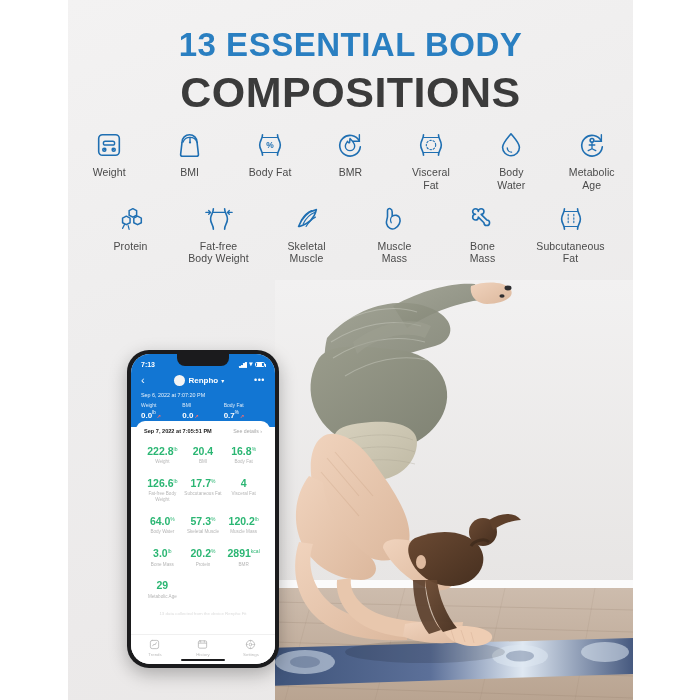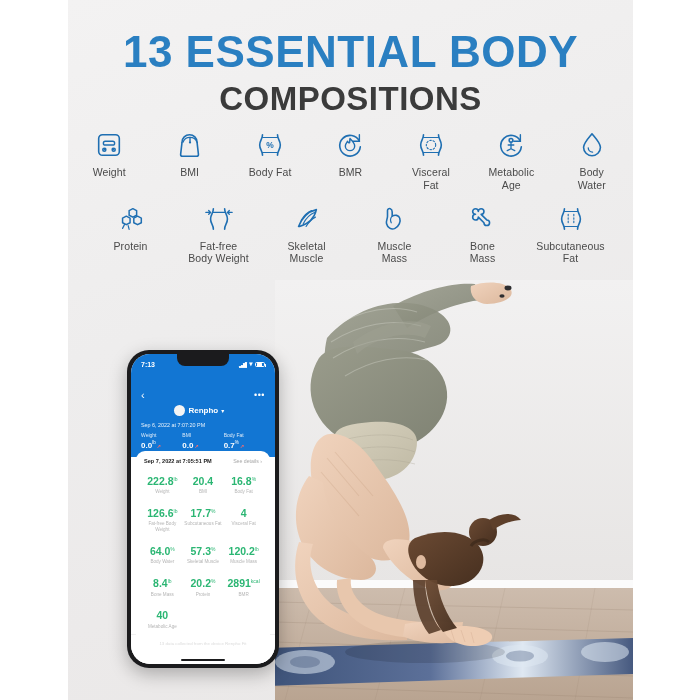--- a/index.html
+++ b/index.html
@@ -21,25 +21,25 @@
     background: linear-gradient(160deg, #f3f2f2 0%, #eeeded 40%, #eceaea 70%, #e9e7e6 100%);
   }
   
   .headline {
     position: absolute;
     left: 68px; top: 26px; width: 565px;
     text-align: center;
     z-index: 6;
   }
   .headline .line1 {
-    font-size: 44px; font-weight: bold; letter-spacing: 0.5px;
+    font-size: 33px; font-weight: bold; letter-spacing: 0.5px;
     color: #2a7fc1; line-height: 1.18;
   }
   .headline .line2 {
-    font-size: 33px; font-weight: bold; letter-spacing: 0.5px;
+    font-size: 43px; font-weight: bold; letter-spacing: 0.5px;
     color: #3b3b3b; line-height: 1.3;
   }
   
   .icon-rows {
     position: absolute; left: 68px; top: 128px; width: 565px; z-index: 6;
   }
   .icon-row { display: flex; justify-content: center; }
   .icon-row.row1 { gap: 22px; padding: 0 12px; }
   .icon-row.row2 { gap: 22px; padding: 10px 22px 0 22px; }
   .feature {
@@ -111,21 +111,21 @@
   }
   .batt::before {
     content:""; position:absolute; right:-2px; top:1.5px; width:1px; height:2.4px;
     background:#fff; border-radius:0 .6px .6px 0;
   }
   .navbar {
     display: flex; align-items: center; justify-content: space-between;
     margin-top: 5px; color: #fff; padding: 0 2px;
   }
   .back-chev { font-size: 11px; line-height: 1; opacity: .95; }
-  .title-wrap { display: flex; align-items: center; gap: 3px; margin-top: 30px; }
+  .title-wrap { display: flex; align-items: center; gap: 3px; }
   .avatar {
     width: 11px; height: 11px; border-radius: 50%;
     background: #f4f4f4;
   }
   .app-title { font-size: 8px; font-weight: bold; }
   .caret { font-size: 6px; }
   .dots { font-size: 9px; letter-spacing: .5px; line-height: 1; }
   .hdr-date {
     color: rgba(255,255,255,.9); font-size: 5.4px;
     margin: 6px 0 4px 2px;
@@ -398,37 +398,37 @@
             <path d="M8 8h16M8 24h16" stroke-width="1.3"></path>
             <circle cx="16" cy="16" r="5" stroke-width="1.2" stroke-dasharray="1.6 2"></circle>
           </svg>
         </span>
         <span class="cap">Visceral<br>Fat</span>
       </div>
 
       <div class="feature">
         <span class="glyph">
           <svg viewBox="0 0 32 32" fill="none" stroke="#1f6fb2" stroke-width="1.7" stroke-linecap="round" stroke-linejoin="round">
+            <path d="M16 4c5 6 9 10 9 14.5A9 9 0 0 1 7 18.5C7 14 11 10 16 4z"></path>
+            <path d="M12 19c0 2.6 2 4.6 4.6 4.6" stroke-width="1.4"></path>
+          </svg>
+        </span>
+        <span class="cap">Body<br>Water</span>
+      </div>
+
+      <div class="feature">
+        <span class="glyph">
+          <svg viewBox="0 0 32 32" fill="none" stroke="#1f6fb2" stroke-width="1.7" stroke-linecap="round" stroke-linejoin="round">
             <path d="M26 12a11 11 0 1 0 1 6"></path>
             <path d="M26 5v7h-7" stroke-width="1.5"></path>
             <circle cx="16" cy="11" r="2"></circle>
             <path d="M16 13v7M12 22l4-2 4 2M13 16h6" stroke-width="1.4"></path>
           </svg>
         </span>
         <span class="cap">Metabolic<br>Age</span>
-      </div>
-
-      <div class="feature">
-        <span class="glyph">
-          <svg viewBox="0 0 32 32" fill="none" stroke="#1f6fb2" stroke-width="1.7" stroke-linecap="round" stroke-linejoin="round">
-            <path d="M16 4c5 6 9 10 9 14.5A9 9 0 0 1 7 18.5C7 14 11 10 16 4z"></path>
-            <path d="M12 19c0 2.6 2 4.6 4.6 4.6" stroke-width="1.4"></path>
-          </svg>
-        </span>
-        <span class="cap">Body<br>Water</span>
       </div>
     </div>
 
     <div class="icon-row row2">
 
       <div class="feature">
         <span class="glyph">
           <svg viewBox="0 0 32 32" fill="none" stroke="#1f6fb2" stroke-width="1.6" stroke-linecap="round" stroke-linejoin="round">
             <path d="M18 5l4 2v5l-4 2-4-2V7z"></path>
             <path d="M23 13l4 2v5l-4 2-4-2v-5z"></path>
@@ -590,33 +590,33 @@
           </div>
           <div class="cell">
             <div class="num"><span>57.3</span><sup>%</sup></div>
             <div class="cap2">Skeletal Muscle</div>
           </div>
           <div class="cell">
             <div class="num"><span>120.2</span><sup>lb</sup></div>
             <div class="cap2">Muscle Mass</div>
           </div>
           <div class="cell">
-            <div class="num"><span>8.4</span><sup>lb</sup></div>
+            <div class="num"><span>3.0</span><sup>lb</sup></div>
             <div class="cap2">Bone Mass</div>
           </div>
           <div class="cell">
             <div class="num"><span>20.2</span><sup>%</sup></div>
             <div class="cap2">Protein</div>
           </div>
           <div class="cell">
             <div class="num"><span>2891</span><sup>kcal</sup></div>
             <div class="cap2">BMR</div>
           </div>
           <div class="cell">
-            <div class="num"><span>40</span><sup></sup></div>
+            <div class="num"><span>29</span><sup></sup></div>
             <div class="cap2">Metabolic Age</div>
           </div>
         </div>
 
         <div class="note">13 data collected from the device Renpho Fit</div>
       </div>
 
       <div class="tabbar">
         <div class="tab">
           <span class="ticon">

